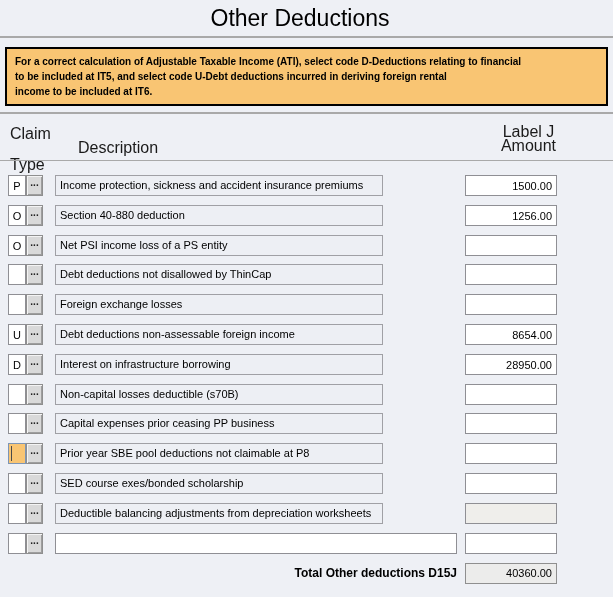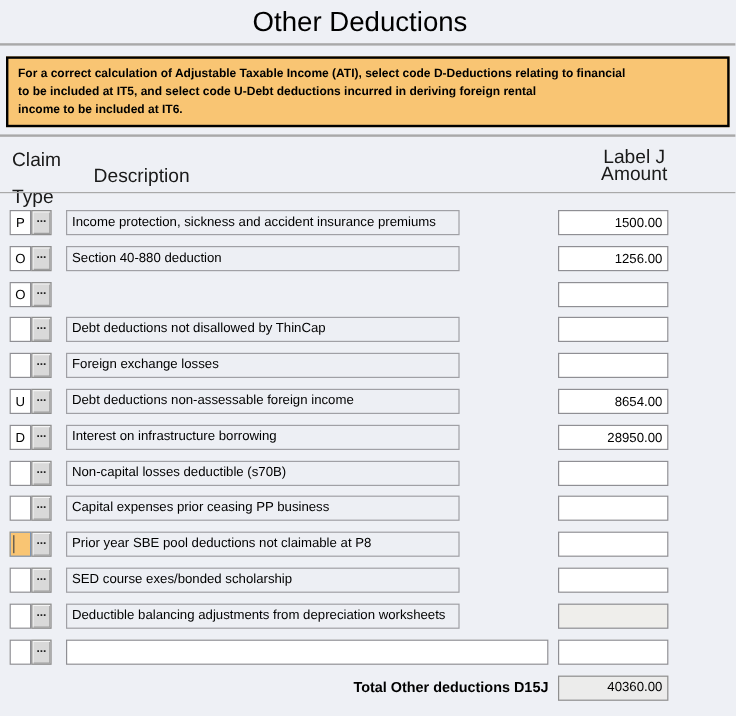--- a/index.html
+++ b/index.html
@@ -136,20 +136,21 @@
     <div class="row" style="top:30px">
       <input class="claim" value="O" style="">
       <button class="dots">...</button>
       <div class="desc">Section 40-880 deduction</div>
       <input class="amount" value="1256.00" style="">
     </div>
 
     <div class="row" style="top:60px">
       <input class="claim" value="O" style="">
       <button class="dots">...</button>
+      <div class="desc">Net PSI income loss of a PS entity</div>
       <input class="amount" value="" style="">
     </div>
 
     <div class="row" style="top:89px">
       <input class="claim" value="" style="">
       <button class="dots">...</button>
       <div class="desc">Debt deductions not disallowed by ThinCap</div>
       <input class="amount" value="" style="">
     </div>
 

